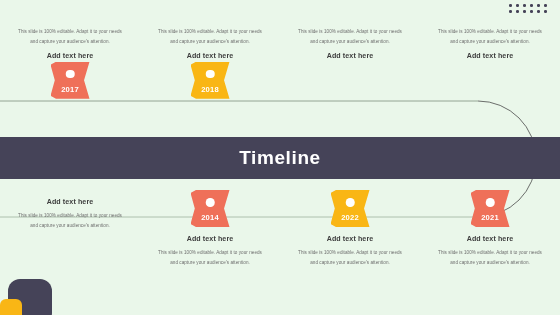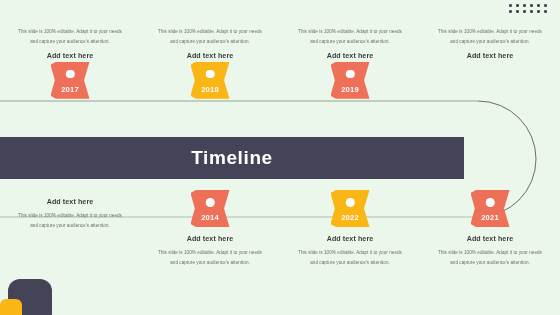--- a/index.html
+++ b/index.html
@@ -67,21 +67,21 @@
     width: 560px;
     height: 315px;
     z-index: 1;
   }
 
   
   #title-banner {
     position: absolute;
     left: 0;
     top: 137px;
-    width: 464px;
+    width: 560px;
     height: 42px;
     background: #454358;
     z-index: 6;
     display: flex;
     align-items: center;
     justify-content: center;
   }
   #title-text {
     color: #ffffff;
     font-size: 19px;
@@ -210,25 +210,20 @@
         <div class="add-text">Add text here</div>
         <div class="marker">
           <div class="shape" style="background: rgb(249, 182, 21);"></div>
           <div class="dot"></div>
           <div class="year">2018</div>
         </div>
       </div>
       <div class="col">
         <div class="body-text">This slide is 100% editable. Adapt it to your needs and capture your audience's attention.</div>
         <div class="add-text">Add text here</div>
-        <div class="marker">
-          <div class="shape" style="background: rgb(239, 112, 89);"></div>
-          <div class="dot"></div>
-          <div class="year">2019</div>
-        </div>
       </div>
       <div class="col">
         <div class="body-text">This slide is 100% editable. Adapt it to your needs and capture your audience's attention.</div>
         <div class="add-text">Add text here</div>
       </div>
     </div>
 
   <div id="title-banner" style="background: rgb(69, 67, 88);">
     <span id="title-text">Timeline</span>
   </div>

